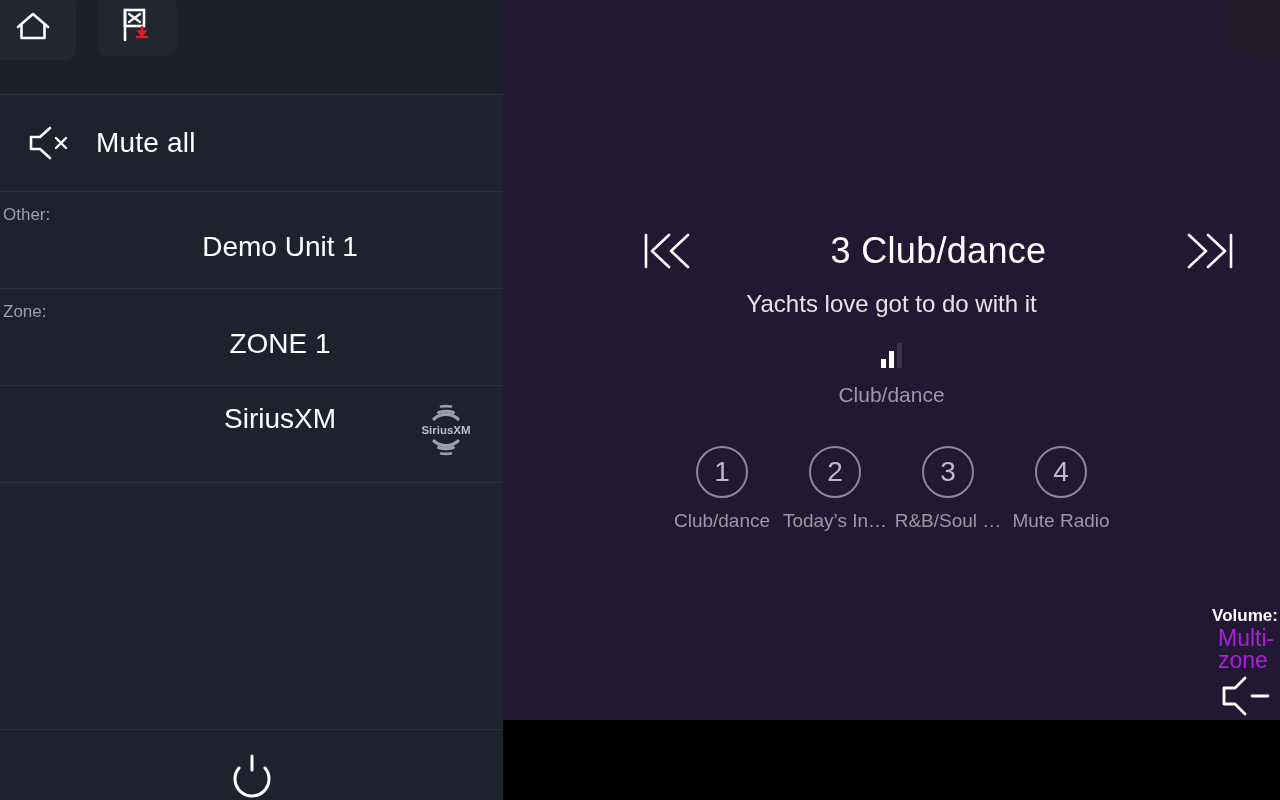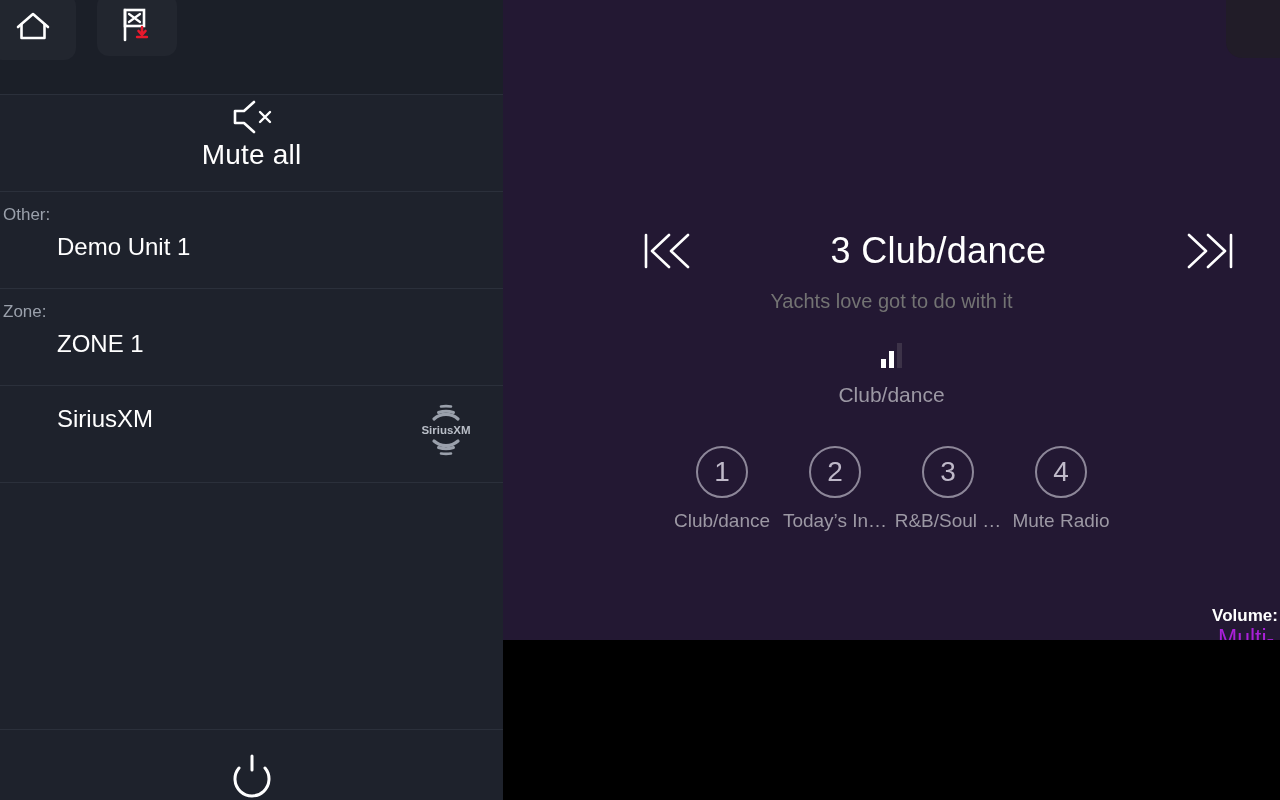--- a/index.html
+++ b/index.html
@@ -57,21 +57,20 @@
   .row {
     position: relative;
     box-sizing: border-box;
     border-top: 1px solid #2b303b;
     background: #1e222c;
   }
   #mute-row {
     height: 97px;
     display: flex;
     align-items: center;
-    flex-direction: column;
   }
   #mute-icon-wrap {
     width: 96px;
     display: flex;
     justify-content: center;
     align-items: center;
   }
   #mute-label {
     color: #ffffff;
     font-size: 28px;
@@ -83,24 +82,25 @@
     padding: 12px 0 0 0;
   }
   .info-key {
     color: #9aa0ab;
     font-size: 17px;
     margin-left: 3px;
     line-height: 22px;
   }
   .info-val {
     color: #ffffff;
-    font-size: 24px;
+    font-size: 28px;
     margin-left: 57px;
     line-height: 38px;
     margin-top: 2px;
+    text-align: center;
   }
   #source-row { position: relative; }
   #siriusxm-logo {
     position: absolute;
     right: 25px;
     top: 14px;
     width: 64px;
     height: 60px;
   }
   #spacer-row {
@@ -120,21 +120,21 @@
     justify-content: center;
   }
   #power-btn {
     margin-top: 24px;
   }
 
   
   #main {
     position: relative;
     width: 777px;
-    height: 640px;
+    height: 720px;
     background: #231833;
     flex: 0 0 777px;
     overflow: hidden;
     text-decoration: underline;
   }
   #corner-btn {
     position: absolute;
     top: -16px;
     right: -22px;
     width: 76px;
@@ -166,22 +166,22 @@
     color: #ffffff;
     font-size: 36px;
     letter-spacing: .3px;
   }
   #track-subtitle {
     position: absolute;
     top: 290px;
     left: 0;
     width: 777px;
     text-align: center;
-    color: #737373;
-    font-size: 20px;
+    color: #e5e5e5;
+    font-size: 24px;
   }
 
   #signal-wrap {
     position: absolute;
     top: 343px;
     left: 0;
     width: 777px;
     text-align: center;
   }
   #signal-bars {

